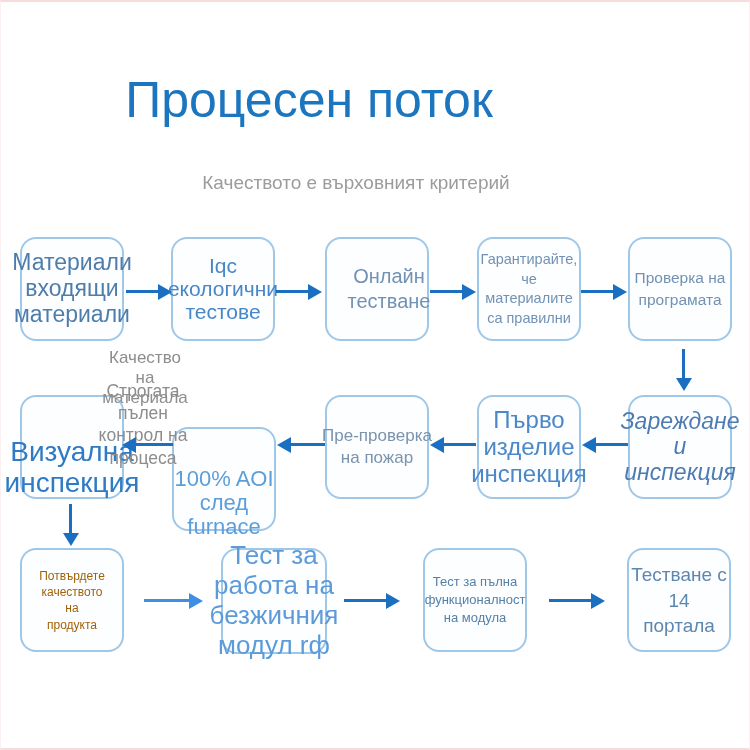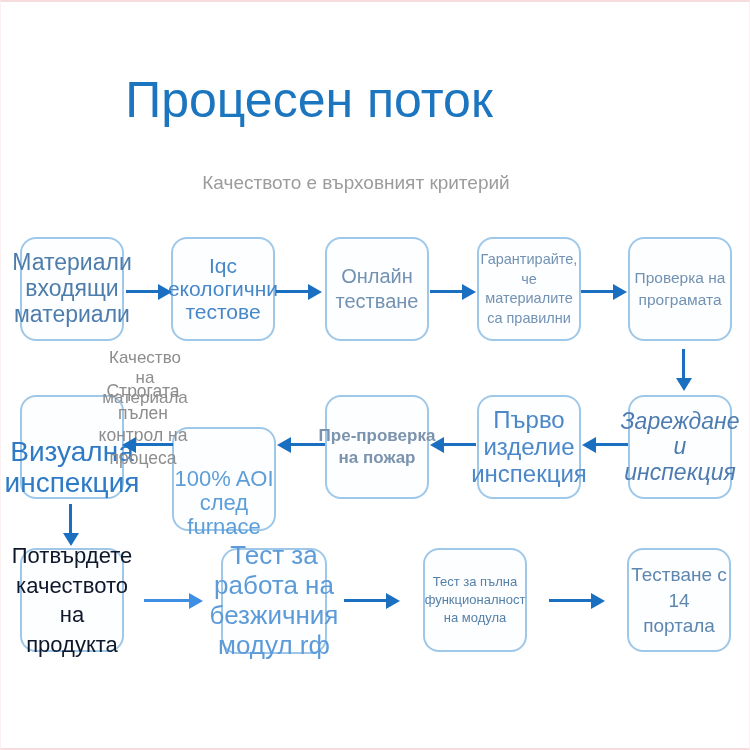--- a/index.html
+++ b/index.html
@@ -45,29 +45,29 @@
     position:absolute; left:50%; top:50%;
     transform:translate(-50%,-50%);
     width:max-content; max-width:180px;
     text-align:center;
     white-space:pre-line;
     z-index:4;
   }
   
   .s-r1b1 { font-size:23px; line-height:1.12; color:#4e7dab; }
   .s-r1b2 { font-size:21px; line-height:1.1;  color:#4787c8; }
-  .s-r1b3 { font-size:20px; line-height:1.25; color:#7392b3; }
+  .s-r1b3 { font-size:20px; line-height:1.25; color:#7392b3;margin-left:12px; }
   .s-r1b4 { font-size:14.5px; line-height:1.35; color:#7392b3; }
   .s-r1b5 { font-size:15.5px; line-height:1.4;  color:#7392b3; }
   .s-r2b1 { font-size:28px; line-height:1.12; color:#2e7ac4; top:70%; }
   .s-r2b2 { font-size:22px; line-height:1.1;  color:#5d9ed9; top:74%; }
-  .s-r2b3 { font-size:17px; line-height:1.3;  color:#7b93ad;font-weight:bold; }
+  .s-r2b3 { font-size:17px; line-height:1.3;  color:#7b93ad; }
   .s-r2b4 { font-size:24px; line-height:1.12; color:#4c88c8; }
   .s-r2b5 { font-size:23px; line-height:1.1;  color:#4e7cb0; }
-  .s-r3b1 { font-size:22px; line-height:1.35; color:#0f172a; }
+  .s-r3b1 { font-size:12px; line-height:1.35; color:#a16207; }
   .s-r3b2 { font-size:26px; line-height:1.15; color:#5d9bd8; }
   .s-r3b3 { font-size:13px; line-height:1.4;  color:#5580a8; }
   .s-r3b4 { font-size:19px; line-height:1.35; color:#5e87b0; }
   .floating {
     position:absolute;
     transform:translateX(-50%);
     width:max-content;
     text-align:center;
     white-space:pre-line;
     color:#8d8d8d;

